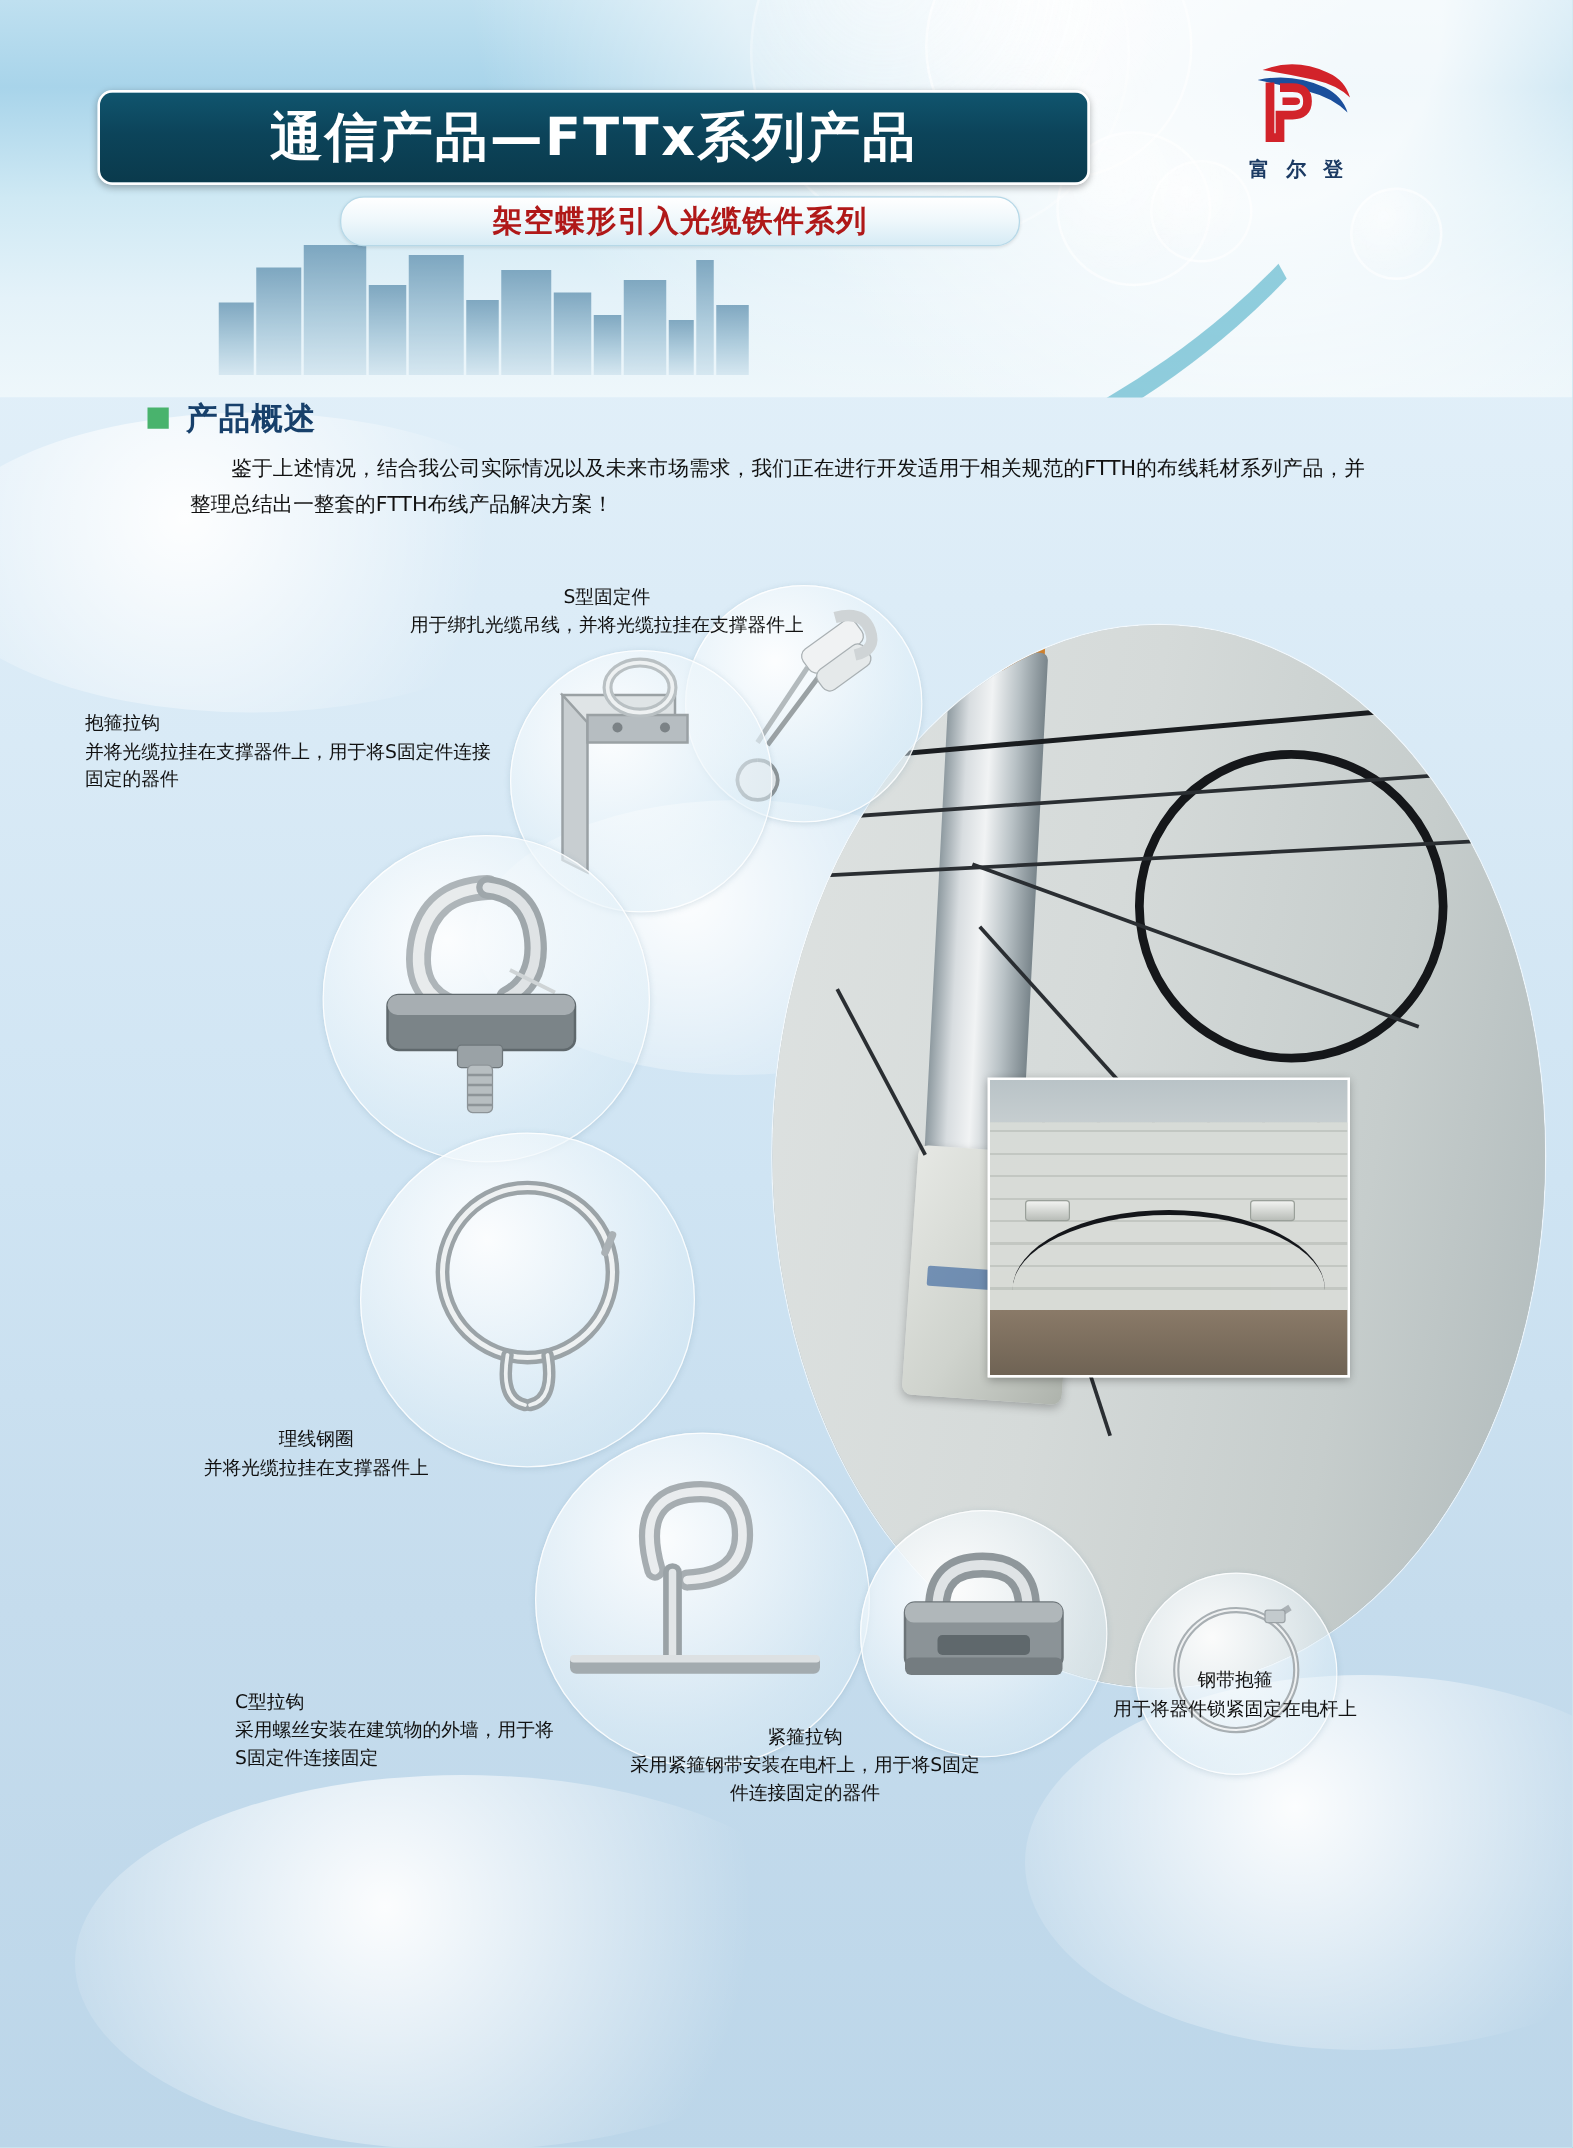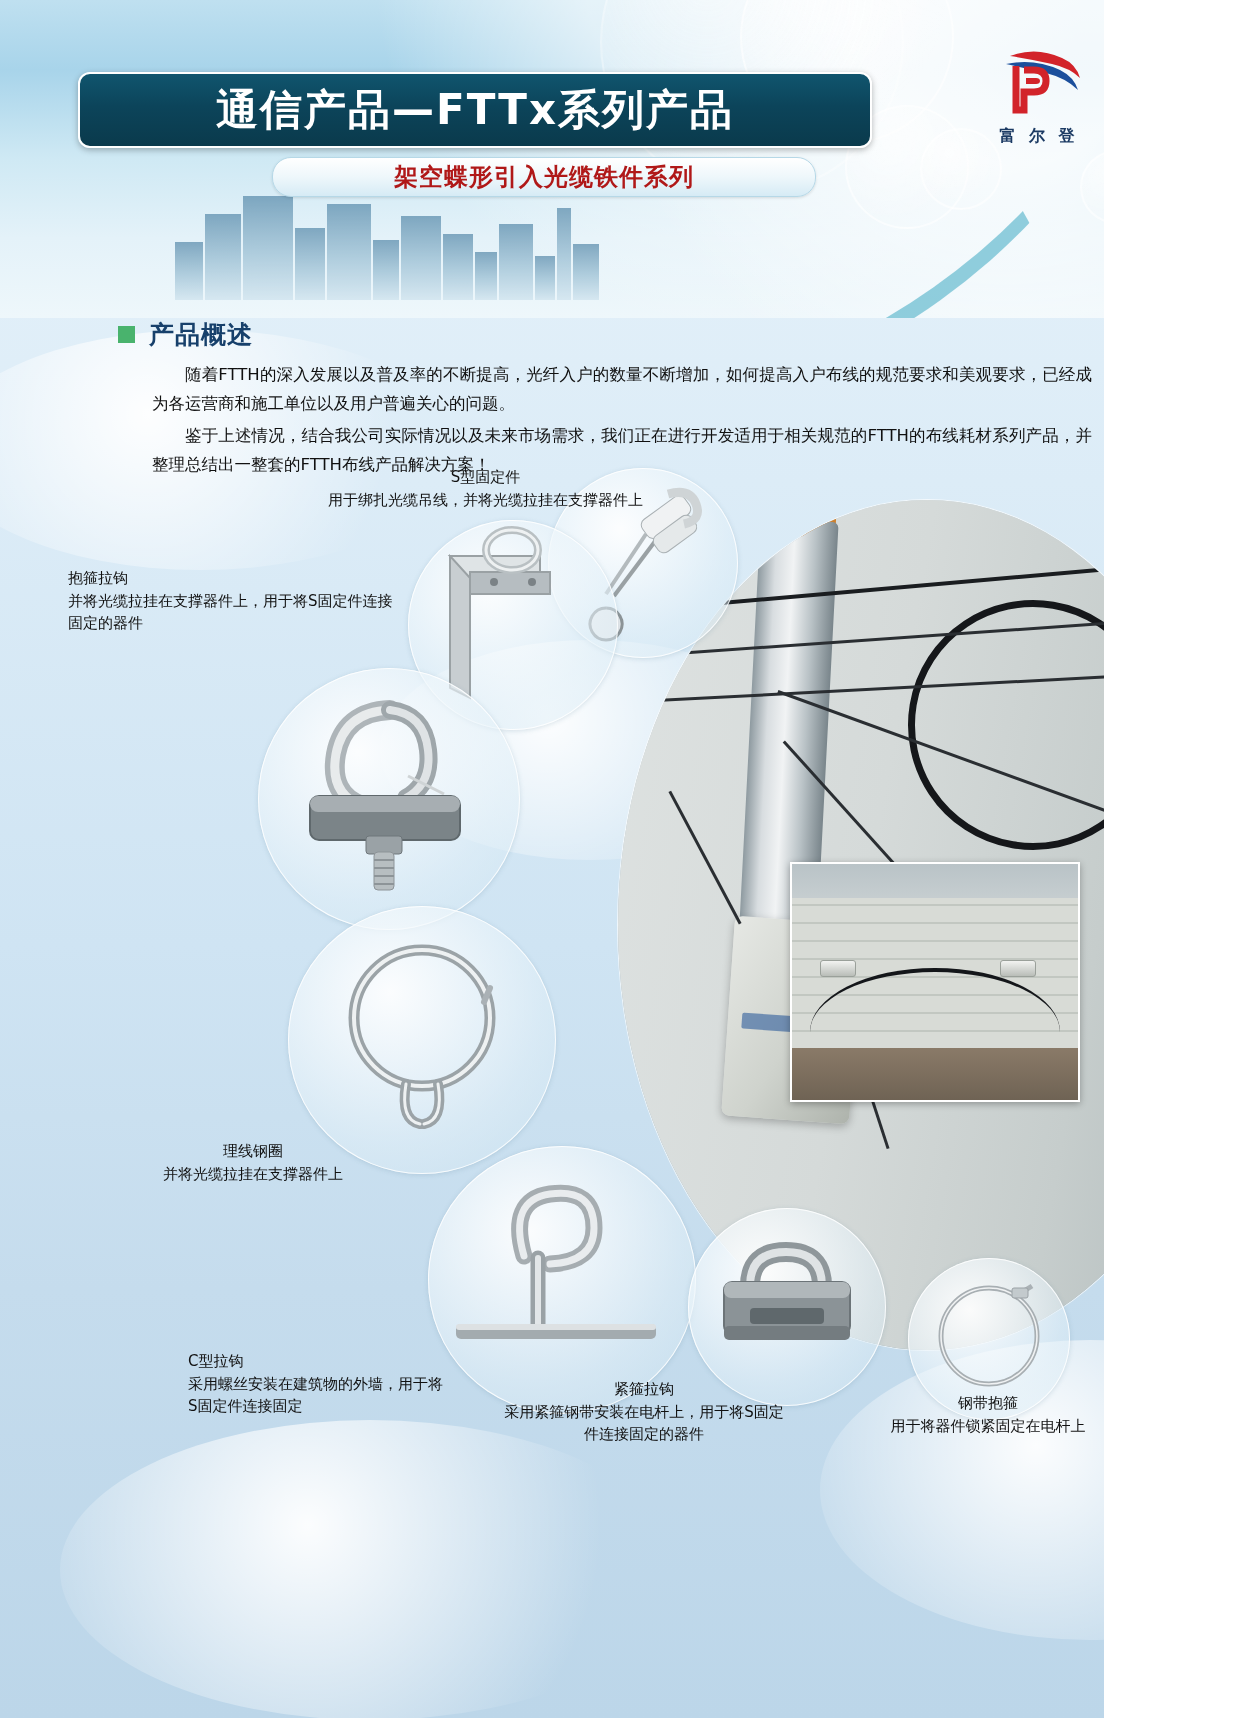--- a/index.html
+++ b/index.html
@@ -11,21 +11,21 @@
     height: 1718px;
     font-family: "DejaVu Sans", "Liberation Sans", sans-serif;
     background: #ffffff;
     overflow: hidden;
     position: relative;
   }
 
   
   .page {
     position: relative;
-    width: 1104px;
+    width: 1258px;
     height: 1718px;
     overflow: hidden;
     background:
       linear-gradient(180deg, #e9f4fb 0%, #dcecf7 28%, #cfe4f3 55%, #c5dced 75%, #bcd6e9 100%);
   }
 
   
   .cloud {
     position: absolute;
     border-radius: 50%;
@@ -398,21 +398,20 @@
       <div class="logo-name">富 尔 登</div>
     </div>
   </div>
 
   <div class="section-head">
     <span class="section-bullet"></span>
     <span class="section-title">产品概述</span>
   </div>
 
   <div class="paragraphs">
-    <p>随着FTTH的深入发展以及普及率的不断提高，光纤入户的数量不断增加，如何提高入户布线的规范要求和美观要求，已经成为各运营商和施工单位以及用户普遍关心的问题。</p>
     <p>鉴于上述情况，结合我公司实际情况以及未来市场需求，我们正在进行开发适用于相关规范的FTTH的布线耗材系列产品，并整理总结出一整套的FTTH布线产品解决方案！</p>
   </div>
 
   <div class="photo-ellipse">
     <div class="pv">
       <div class="pole-cap"></div>
       <div class="pole"></div>
       <div class="nap-box">
         <div class="nap-logo"></div>
       </div>
@@ -549,18 +548,18 @@
   <div class="prod-circle" style="left:908px;top:1258px;width:162px;height:162px;">
     <svg width="162" height="162" viewBox="0 0 162 162">
       <g fill="none">
         <circle cx="81" cy="78" r="48" stroke="#a8afb3" stroke-width="5"></circle>
         <circle cx="81" cy="78" r="48" stroke="#f0f2f3" stroke-width="1.6"></circle>
         <path d="M108 38 l16 -10" stroke="#aab1b5" stroke-width="5"></path>
         <rect x="104" y="30" width="16" height="10" rx="2" fill="#c3cacd" stroke="#9aa1a5"></rect>
       </g>
     </svg>
   </div>
-  <div class="caption cap-center" style="left:798px;top:1392px;width:380px;">
+  <div class="caption cap-center" style="left:798px;top:1333px;width:380px;">
     <span class="cap-title">钢带抱箍</span>
     <span>用于将器件锁紧固定在电杆上</span>
   </div>
 
 </div>
 
 </body></html>

